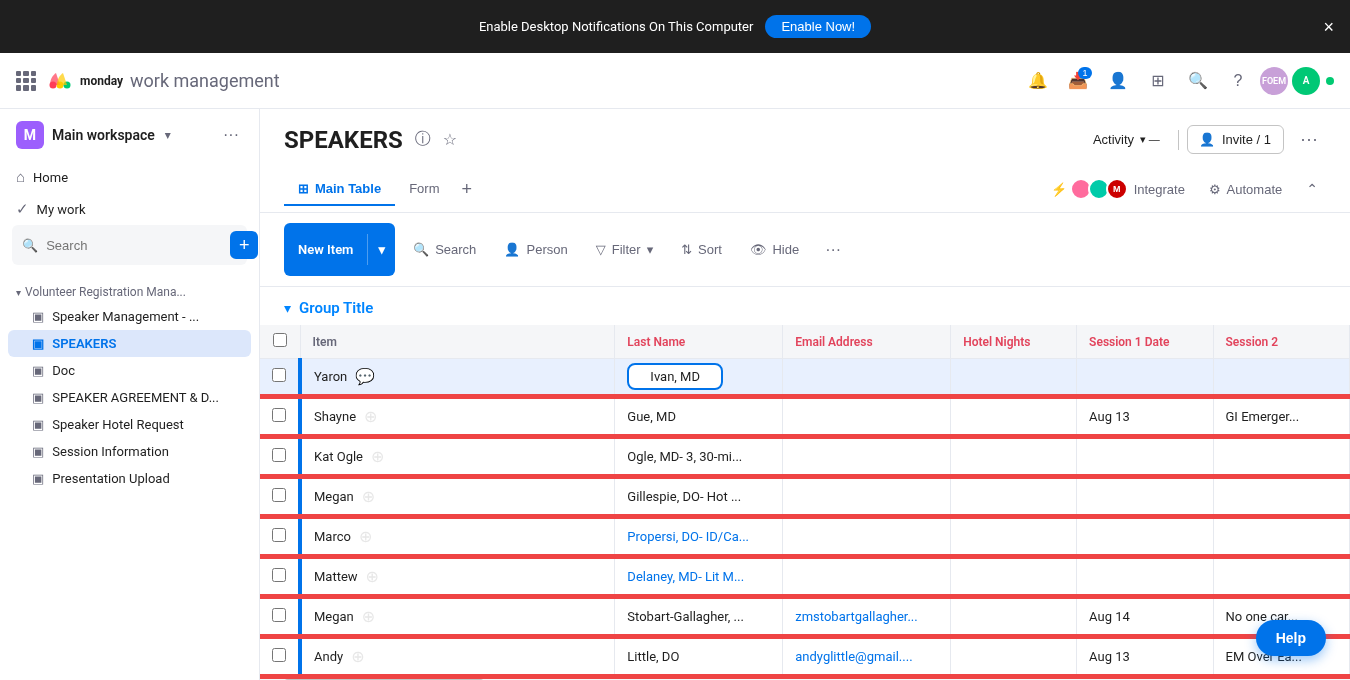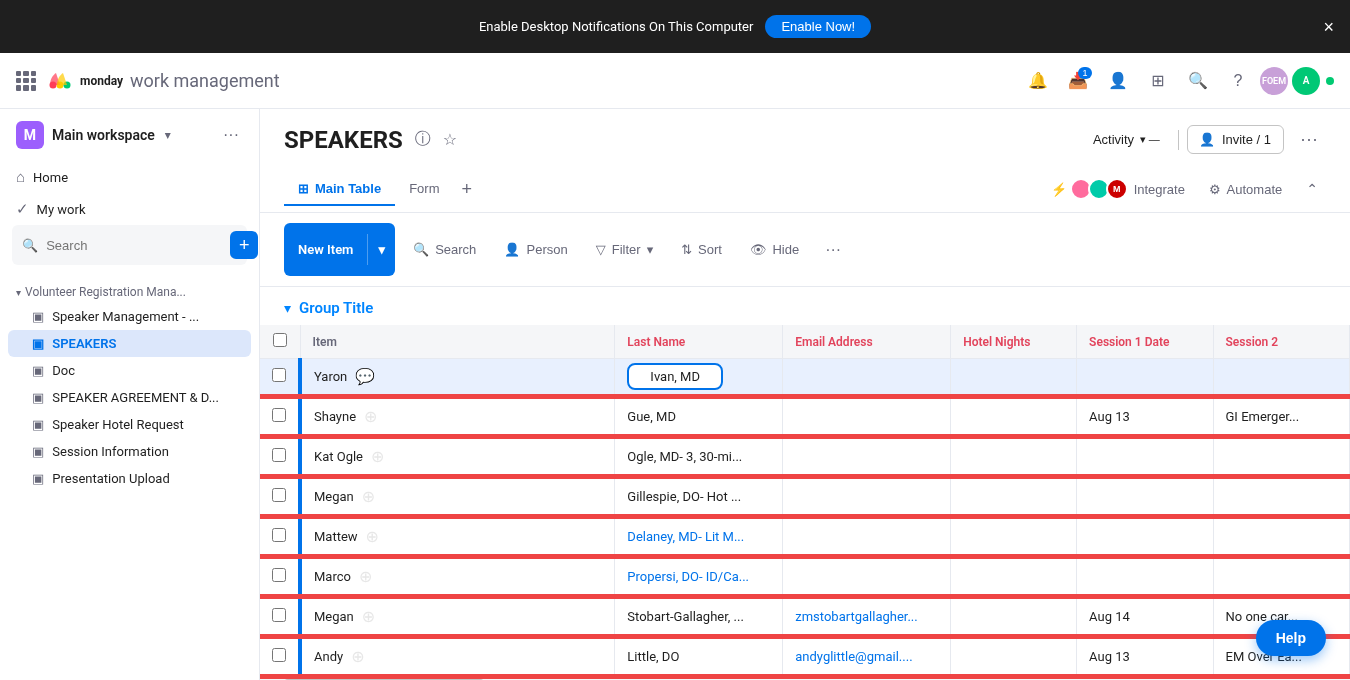--- a/index.html
+++ b/index.html
@@ -880,39 +880,39 @@
                 <td>Gillespie, DO- Hot ...</td>
                 <td class=""></td>
                 <td></td>
                 <td></td>
                 <td></td>
               </tr>
               <tr>
                 <td class="col-check"><input type="checkbox" class="row-checkbox" style=""></td>
                 <td style="border-left: 4px solid rgb(0, 115, 234);">
                   <div class="row-name-cell">
+                    <span>Marco</span>
+                    <button class="row-comment-btn" style="opacity: 0.4;">⊕</button>
+                  </div>
+                </td>
+                <td style="color: rgb(0, 115, 234);">Propersi, DO- ID/Ca...</td>
+                <td class=""></td>
+                <td></td>
+                <td></td>
+                <td></td>
+              </tr>
+              <tr>
+                <td class="col-check"><input type="checkbox" class="row-checkbox" style=""></td>
+                <td style="border-left: 4px solid rgb(0, 115, 234);">
+                  <div class="row-name-cell">
                     <span>Mattew</span>
                     <button class="row-comment-btn" style="opacity: 0.4;">⊕</button>
                   </div>
                 </td>
                 <td style="color: rgb(0, 115, 234);">Delaney, MD- Lit M...</td>
-                <td class=""></td>
-                <td></td>
-                <td></td>
-                <td></td>
-              </tr>
-              <tr>
-                <td class="col-check"><input type="checkbox" class="row-checkbox" style=""></td>
-                <td style="border-left: 4px solid rgb(0, 115, 234);">
-                  <div class="row-name-cell">
-                    <span>Marco</span>
-                    <button class="row-comment-btn" style="opacity: 0.4;">⊕</button>
-                  </div>
-                </td>
-                <td style="color: rgb(0, 115, 234);">Propersi, DO- ID/Ca...</td>
                 <td class=""></td>
                 <td></td>
                 <td></td>
                 <td></td>
               </tr>
               <tr>
                 <td class="col-check"><input type="checkbox" class="row-checkbox" style=""></td>
                 <td style="border-left: 4px solid rgb(0, 115, 234);">
                   <div class="row-name-cell">
                     <span>Megan</span>

